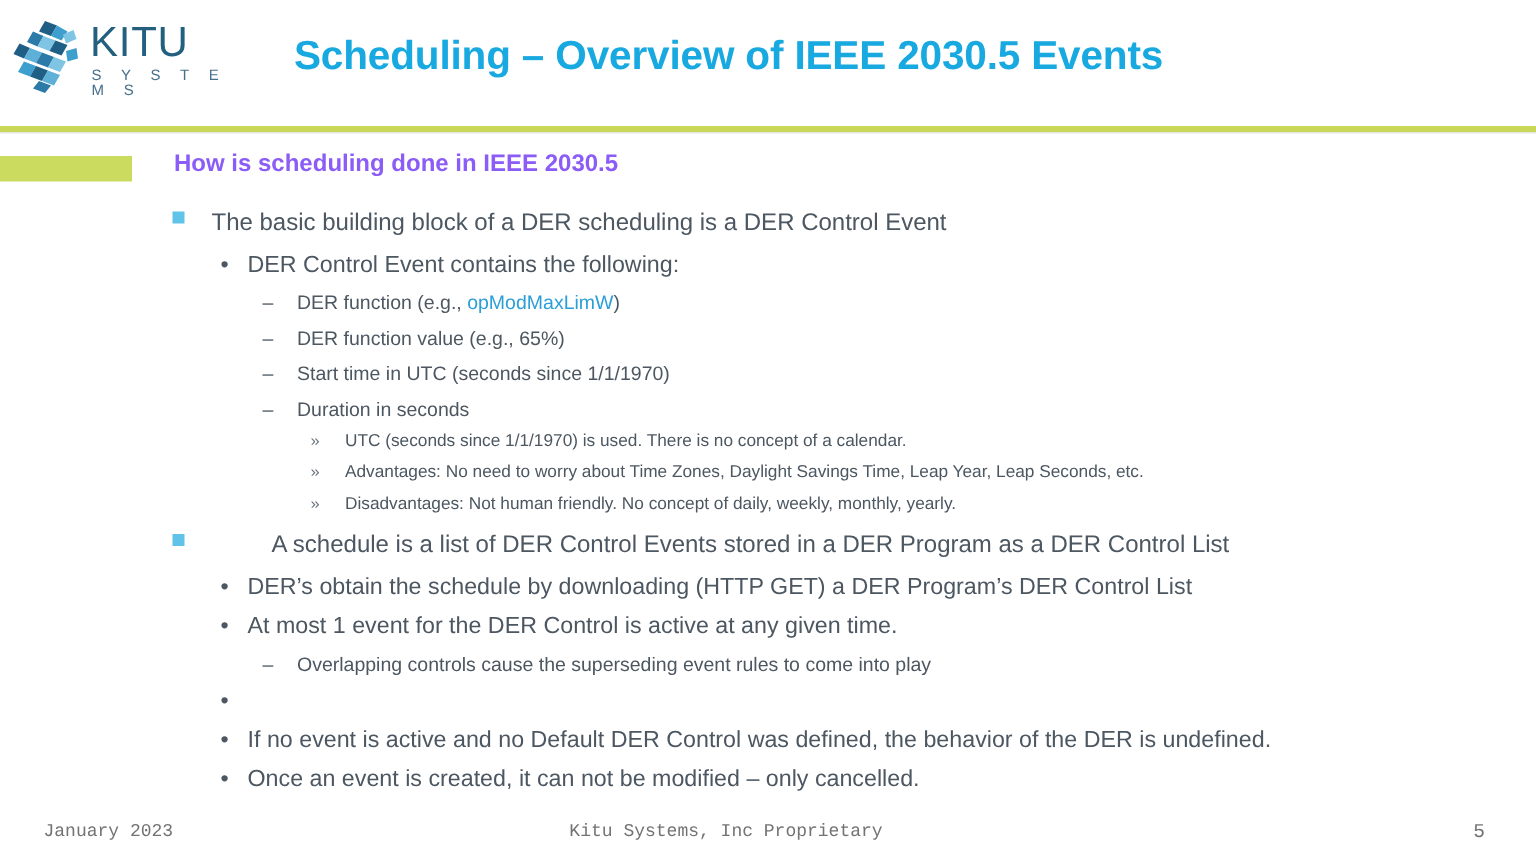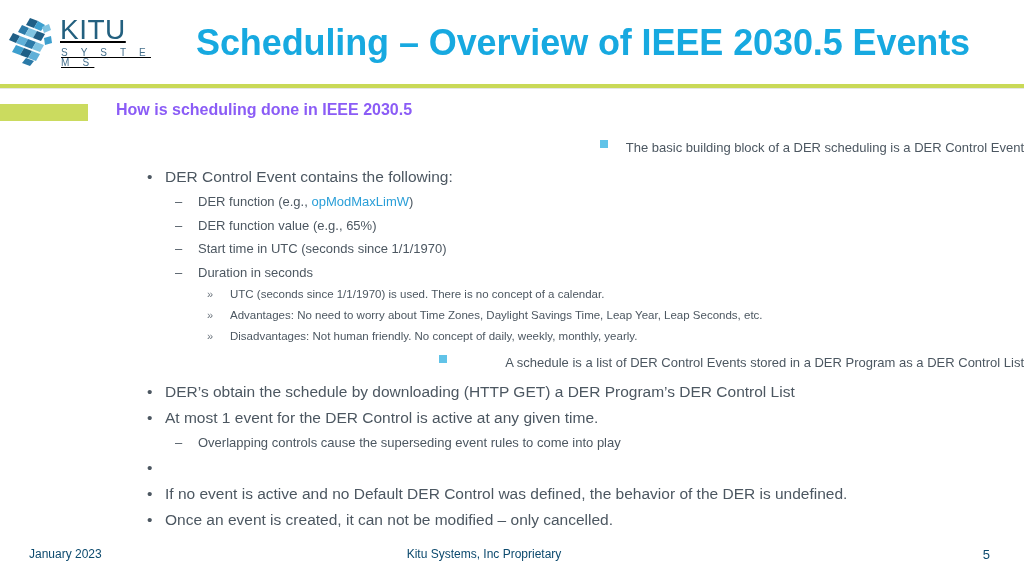--- a/index.html
+++ b/index.html
@@ -20,22 +20,21 @@
     position: absolute;
     left: 0; top: 0;
     width: 1024px;
     height: 88px;
   }
   .logo-wrap {
     position: absolute;
     left: 8px; top: 12px;
     width: 145px; height: 58px;
     display: flex;
-    align-items: center;
-    text-decoration: underline;
+    align-items: flex-start;
   }
   .logo-mark {
     width: 48px; height: 50px;
     flex: 0 0 auto;
     margin-right: 4px;
   }
   .logo-text {
     display: flex;
     flex-direction: column;
     justify-content: center;
@@ -57,21 +56,21 @@
     color: #46708c;
     line-height: 1;
     margin-top: 4px;
     padding-left: 1px;
   }
 
   .slide-title {
     position: absolute;
     left: 196px;
     top: 22px;
-    font-size: 36px;
+    font-size: 27px;
     font-weight: bold;
     color: #17a9e0;
     letter-spacing: -0.1px;
     white-space: nowrap;
   }
 
   .rule-green {
     position: absolute;
     left: 0; top: 84px;
     width: 1024px; height: 4px;
@@ -117,24 +116,23 @@
   .marker {
     flex: 0 0 auto;
     text-align: left;
     color: #4c5761;
   }
   .txt { flex: 0 0 auto; }
 
   
   .lvl1 {
     padding-left: 115px;
-    font-size: 13px;
+    font-size: 16px;
     margin-bottom: 3px;
     height: 25px;
-    justify-content: flex-end;
   }
   .lvl1 .marker {
     width: 26px;
     position: relative;
     top: -4px;
   }
   .sq {
     display: inline-block;
     width: 8px; height: 8px;
     background: #61c3e8;
@@ -175,21 +173,22 @@
 
   
   .gap-top { margin-top: 7px; gap: 40px; }
 
   
   .footer {
     position: absolute;
     left: 0; top: 544px;
     width: 1024px; height: 24px;
     font-size: 12px;
-    color: #0c4a6e;
+    color: #737373;
+    font-family: Liberation Mono, monospace;
   }
   .footer-date {
     position: absolute;
     left: 29px; top: 3px;
   }
   .footer-center {
     position: absolute;
     left: 0; top: 3px;
     width: 968px;
     text-align: center;

